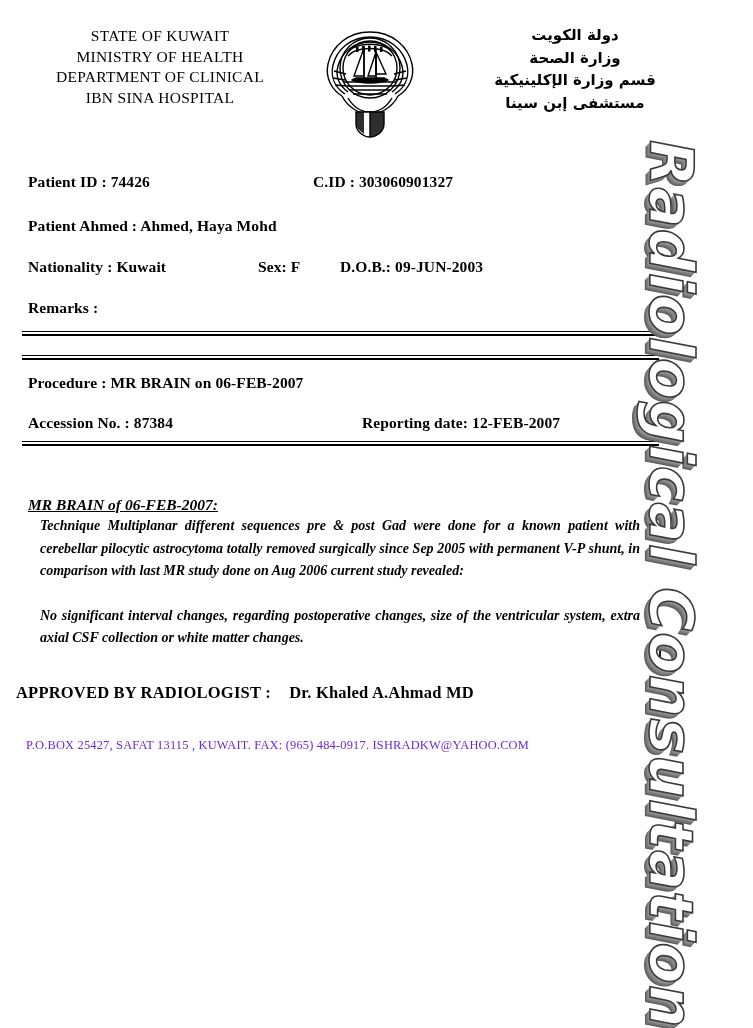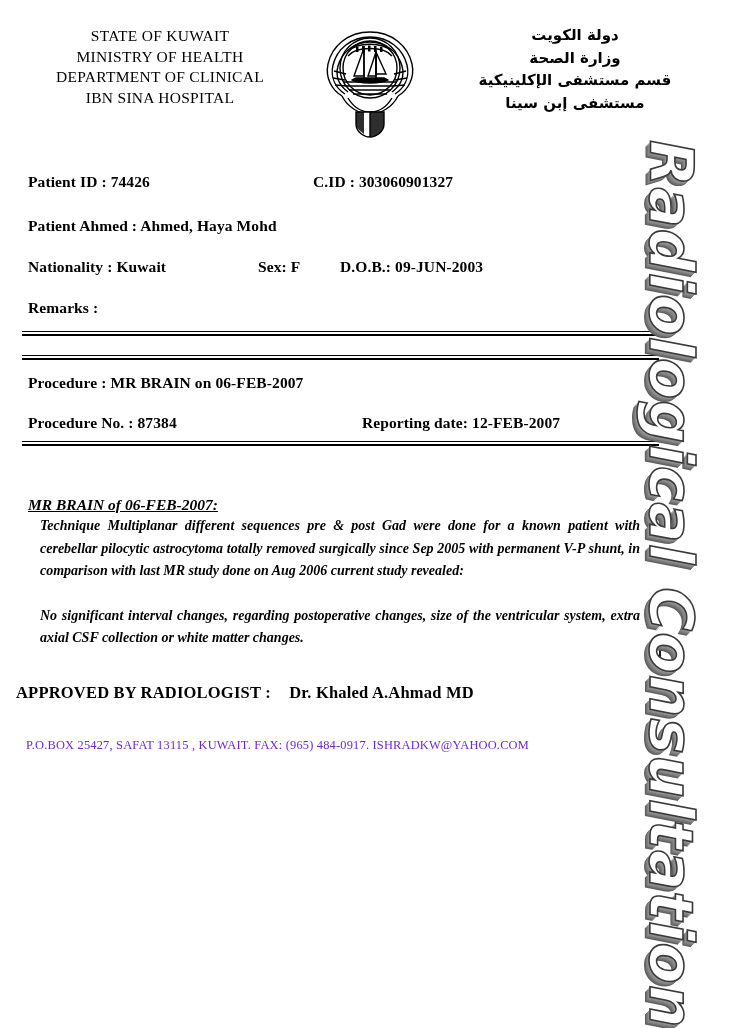--- a/index.html
+++ b/index.html
@@ -268,21 +268,21 @@
         <path d="M52 96 L52 121"></path>
       </g>
       <path d="M52 96 L66 96 L66 108 C66 116 58 121 52 121 Z" fill="#000" opacity="0.82"></path>
       <path d="M38 96 L46 96 L46 118 C42 115 38 112 38 108 Z" fill="#000" opacity="0.82"></path>
     </svg>
   </div>
 
   <div class="header-ar">
     <div>دولة الكويت</div>
     <div>وزارة الصحة</div>
-    <div>قسم مستشفى الإكلينيكية</div>
+    <div>قسم وزارة الإكلينيكية</div>
     <div>مستشفى إبن سينا</div>
   </div>
 
 </div>
 
 <div class="field-row" id="row-patient-id">
   <span class="lbl">Patient ID : </span>
   <span class="val">74426</span>
 </div>
 
@@ -318,21 +318,21 @@
 
 <div class="rule" id="rule-1"></div>
 <div class="rule" id="rule-2"></div>
 
 <div class="field-row" id="row-procedure">
   <span class="lbl">Procedure : </span>
   <span class="val">MR BRAIN on 06-FEB-2007</span>
 </div>
 
 <div class="field-row" id="row-accession">
-  <span class="lbl">Procedure No. : </span>
+  <span class="lbl">Accession No. : </span>
   <span class="val">87384</span>
 </div>
 
 <div class="field-row" id="row-reporting">
   <span class="lbl">Reporting date: </span>
   <span class="val">12-FEB-2007</span>
 </div>
 
 <div class="rule" id="rule-3"></div>
 

